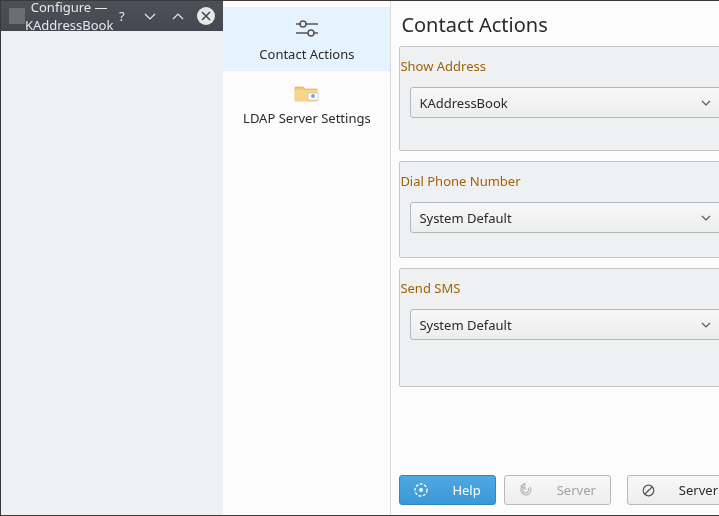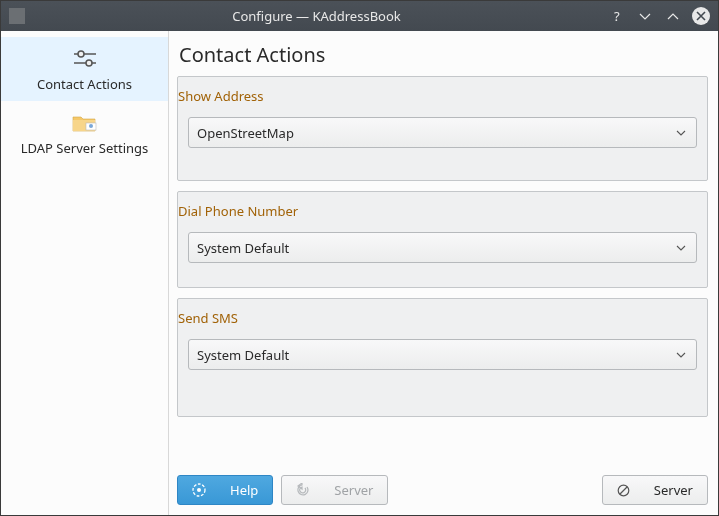--- a/index.html
+++ b/index.html
@@ -1,18 +1,18 @@
 <!DOCTYPE html>
 <html><head>
 <meta charset="utf-8">
 <style>
 * { box-sizing: border-box; margin: 0; padding: 0; font-family: "Noto Sans", "Segoe UI", sans-serif; }
 body { width: 719px; height: 516px; background: #5c5c5c; overflow: hidden; }
 
-.window { width: 719px; height: 516px; display: flex; flex-direction: column; background: #eff0f1; border: 1px solid #3a3a3a; }
+.window { width: 719px; height: 516px; display: flex; flex-direction: row; background: #eff0f1; border: 1px solid #3a3a3a; }
 
 .titlebar { height: 30px; background: linear-gradient(to bottom, #4b5158, #434950); display: flex; align-items: center; color: #e8e8e8; font-size: 13px; position: relative; }
 .titlebar .app-icon { width: 16px; height: 16px; margin-left: 8px; background: #6b6f73; }
 .titlebar .title { flex: 1; text-align: center; font-weight: 400; }
 .titlebar .win-btns { display: flex; align-items: center; gap: 10px; padding-right: 8px; }
 .titlebar .win-btn { width: 18px; height: 18px; display: flex; align-items: center; justify-content: center; color: #e8e8e8; cursor: pointer; }
 .titlebar .close-btn { width: 18px; height: 18px; border-radius: 50%; background: #e8e8e8; color: #434950; display: flex; align-items: center; justify-content: center; font-size: 11px; font-weight: bold; cursor: pointer; }
 
 .body { flex: 1; display: flex; background: #fcfcfc; }
 
@@ -102,21 +102,21 @@
     </div>
 
     <div class="main">
       <div class="page-title">Contact Actions</div>
 
       <div class="content-scroll">
 
         <div class="group">
           <div class="group-title">Show Address</div>
           <div class="combo">
-            <span>OpenStreetMap</span>
+            <span>KAddressBook</span>
             <span class="chev">
               <svg width="10" height="6" viewBox="0 0 10 6">
                   <path d="M1 1 L5 5 L9 1" stroke="#555" stroke-width="1.1" fill="none"></path>
                 </svg>
             </span>
           </div>
         </div>
 
         <div class="group" style="padding-bottom:24px;">
           <div class="group-title">Dial Phone Number</div>

